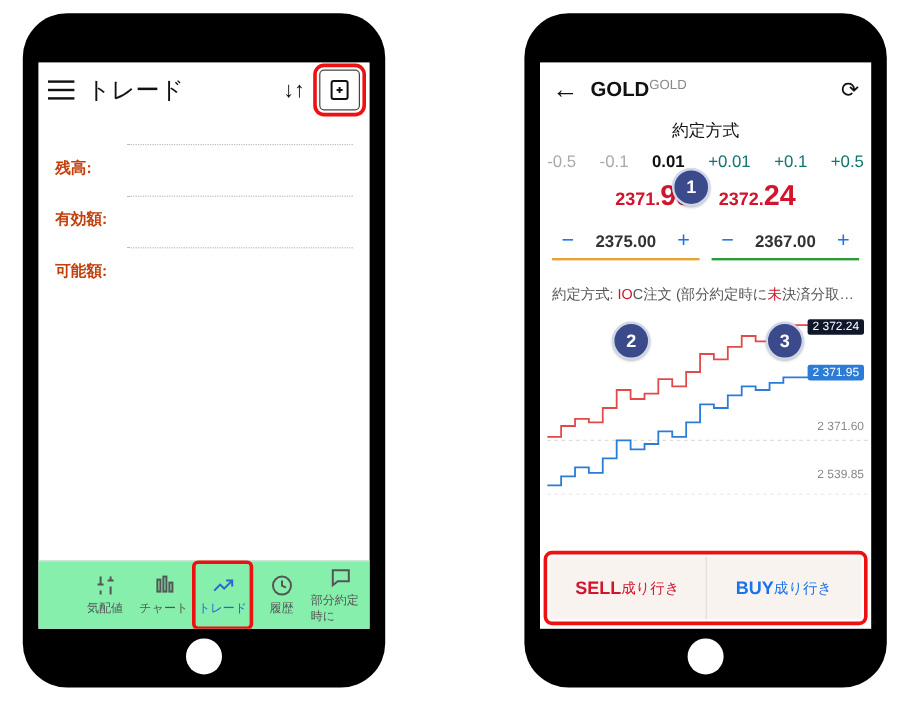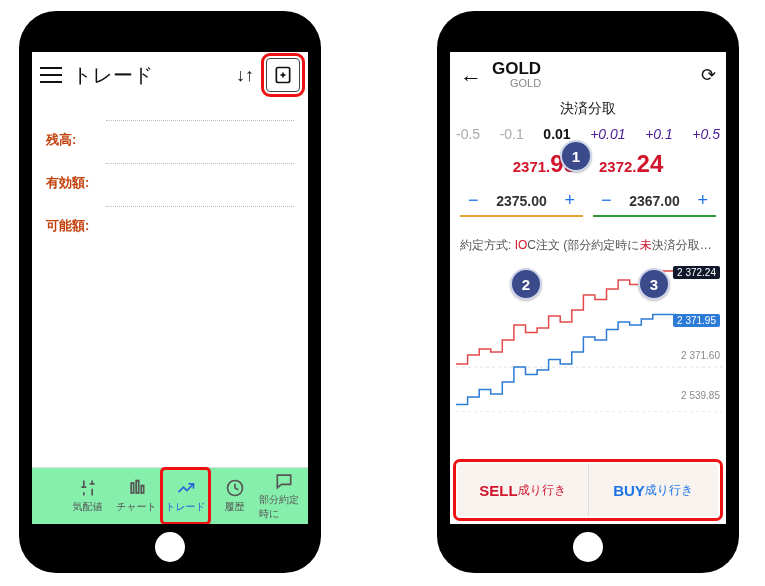--- a/index.html
+++ b/index.html
@@ -77,29 +77,29 @@
   .tab svg { width:20px; height:20px; margin-bottom:2px; }
   .tab.active { color:#2c63d6; }
   .tab.active svg { stroke:#2c63d6; }
   .hl-tab { outline:3px solid #e11; outline-offset:-2px; border-radius:4px; }
 
   
   .hdr2 {
     display:flex; align-items:center; height:46px; padding:0 10px;
   }
   .back-arrow { font-size:22px; color:#111; margin-right:10px; font-weight:400;}
-  .sym-box { display:flex; flex-direction:column; line-height:1.05;text-align:right;}
+  .sym-box { display:flex; flex-direction:row; line-height:1.05;text-align:right;}
   .sym-top { font-size:17px; font-weight:700; color:#111;}
   .sym-bot { font-size:11px; color:#888;}
   .refresh { font-size:18px; color:#111; }
 
   .order-type { text-align:center; font-size:14px; color:#111; margin-top:2px; }
   .lots-row { display:flex; align-items:center; justify-content:space-between; padding: 8px 6px 4px; font-size:14px;}
   .lots-row .neg { color:#aaa; }
-  .lots-row .pos { color:#4c1d95;font-style:italic; }
+  .lots-row .pos { color:#0f766e; }
   .lots-row .cur { font-weight:700; color:#111; }
 
   .prices { display:flex; justify-content:center; gap:22px; padding:4px 0 8px;}
   .price { font-weight:700; font-family: Arial; }
   .price .big { font-size:24px; }
   .price .sm  { font-size:15px; }
   .bid { color:#d1152c; }
   .ask { color:#d1152c; }
 
   .sl-tp { display:flex; gap:10px; padding:0 10px 6px;}
@@ -230,21 +230,21 @@
     <div class="hdr2">
       <div class="back-arrow">←</div>
       <div class="sym-box">
         <span class="sym-top">GOLD</span>
         <span class="sym-bot">GOLD</span>
       </div>
       <div class="spacer"></div>
       <div class="refresh">⟳</div>
     </div>
 
-    <div class="order-type">決済分取</div>
+    <div class="order-type">約定方式</div>
 
     <div class="lots-row">
       <span class="neg">-0.5</span>
       <span class="neg">-0.1</span>
       <span class="cur">0.01</span>
       <span class="pos">+0.01</span>
       <span class="pos">+0.1</span>
       <span class="pos">+0.5</span>
     </div>
 
@@ -275,21 +275,21 @@
     </div>
 
     <div class="chart-area">
       <svg id="tick-chart-svg" width="270" height="150">
           <line x1="0" x2="270" y1="105.00000000004093" y2="105.00000000004093" stroke="#ddd" stroke-dasharray="3 3"></line>
           <line x1="0" x2="270" y1="150" y2="150" stroke="#ddd" stroke-dasharray="3 3"></line>
           <path d="M 0 142.5 H 11.6 V 135.0 H 23.2 V 127.5 H 34.7 V 132.0 H 46.3 V 120.0 H 57.9 V 105.0 H 69.5 V 112.5 H 81.1 V 108.0 H 92.6 V 97.5 H 104.2 V 102.0 H 115.8 V 90.0 H 127.4 V 75.0 H 138.9 V 78.0 H 150.5 V 67.5 H 162.1 V 60.0 H 173.7 V 63.0 H 185.3 V 57.0 H 196.8 V 52.5 H 208.4 V 52.5 H 220.0 V 52.5" fill="none" stroke="#2c7bd6" stroke-width="1.5"></path>
           <path d="M 0 102.0 H 11.6 V 93.0 H 23.2 V 87.0 H 34.7 V 90.0 H 46.3 V 78.0 H 57.9 V 63.0 H 69.5 V 70.5 H 81.1 V 66.0 H 92.6 V 54.0 H 104.2 V 60.0 H 115.8 V 48.0 H 127.4 V 33.0 H 138.9 V 37.5 H 150.5 V 27.0 H 162.1 V 18.0 H 173.7 V 22.5 H 185.3 V 15.0 H 196.8 V 9.0 H 208.4 V 9.0 H 220.0 V 9.0" fill="none" stroke="#e24a4a" stroke-width="1.5"></path>
         </svg>
       <div class="tag red" style="top:4px;">2 372.24</div>
-      <div class="tag blue" style="top:52px;">2 371.95</div>
+      <div class="tag blue" style="top:42px;">2 371.95</div>
       <div class="ylab" style="top:88px;">2 371.60</div>
       <div class="ylab" style="top:128px;">2 539.85</div>
     </div>
 
     <div class="buysell">
       <div class="bs-btn sell">
         <span class="t1">SELL</span>
         <span>成り行き</span>
       </div>
       <div class="bs-btn buy">

